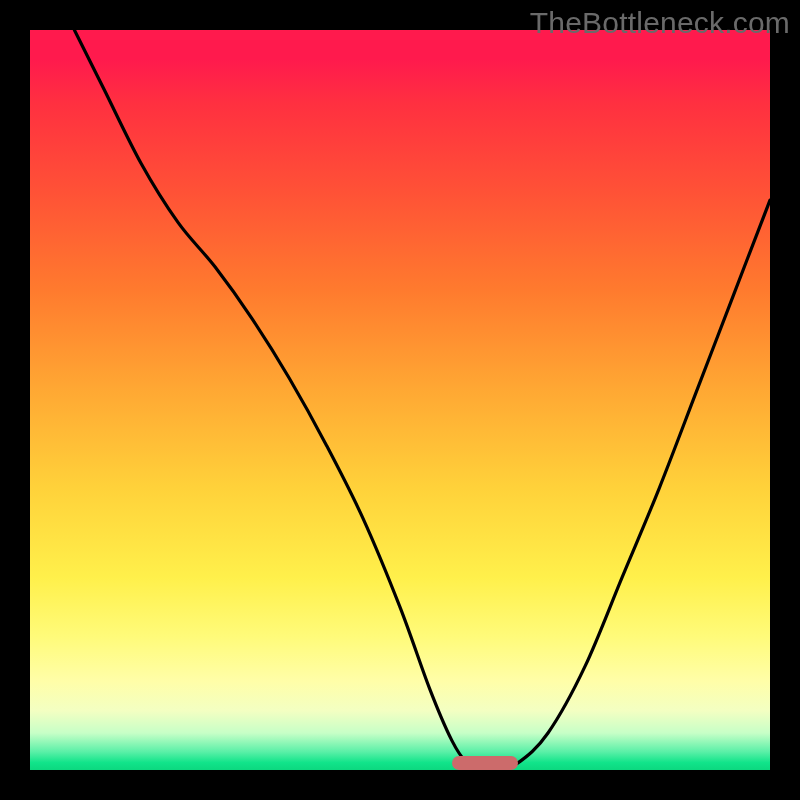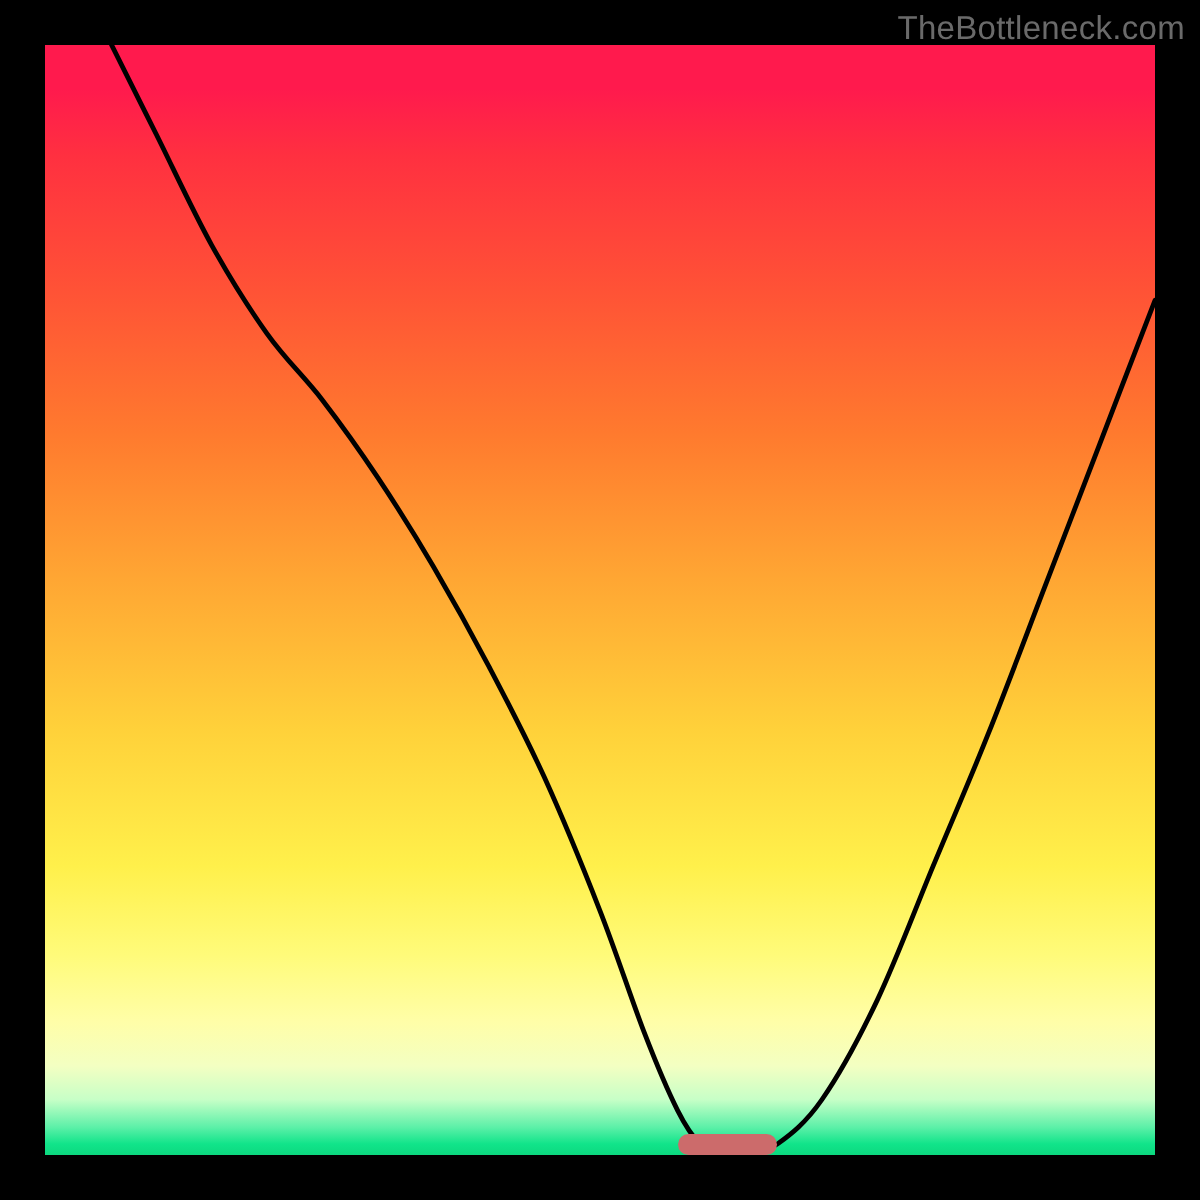--- a/index.html
+++ b/index.html
@@ -14,21 +14,21 @@
     position: relative;
     width: 800px;
     height: 800px;
     background: #000;
   }
   .watermark {
     position: absolute;
     top: 6px;
     right: 10px;
     color: #6a6a6a;
-    font-size: 22px;
+    font-size: 30px;
     font-weight: 500;
     letter-spacing: 0.2px;
     z-index: 20;
   }
   .plot-area {
     position: absolute;
     left: 30px;
     top: 30px;
     width: 740px;
     height: 740px;

